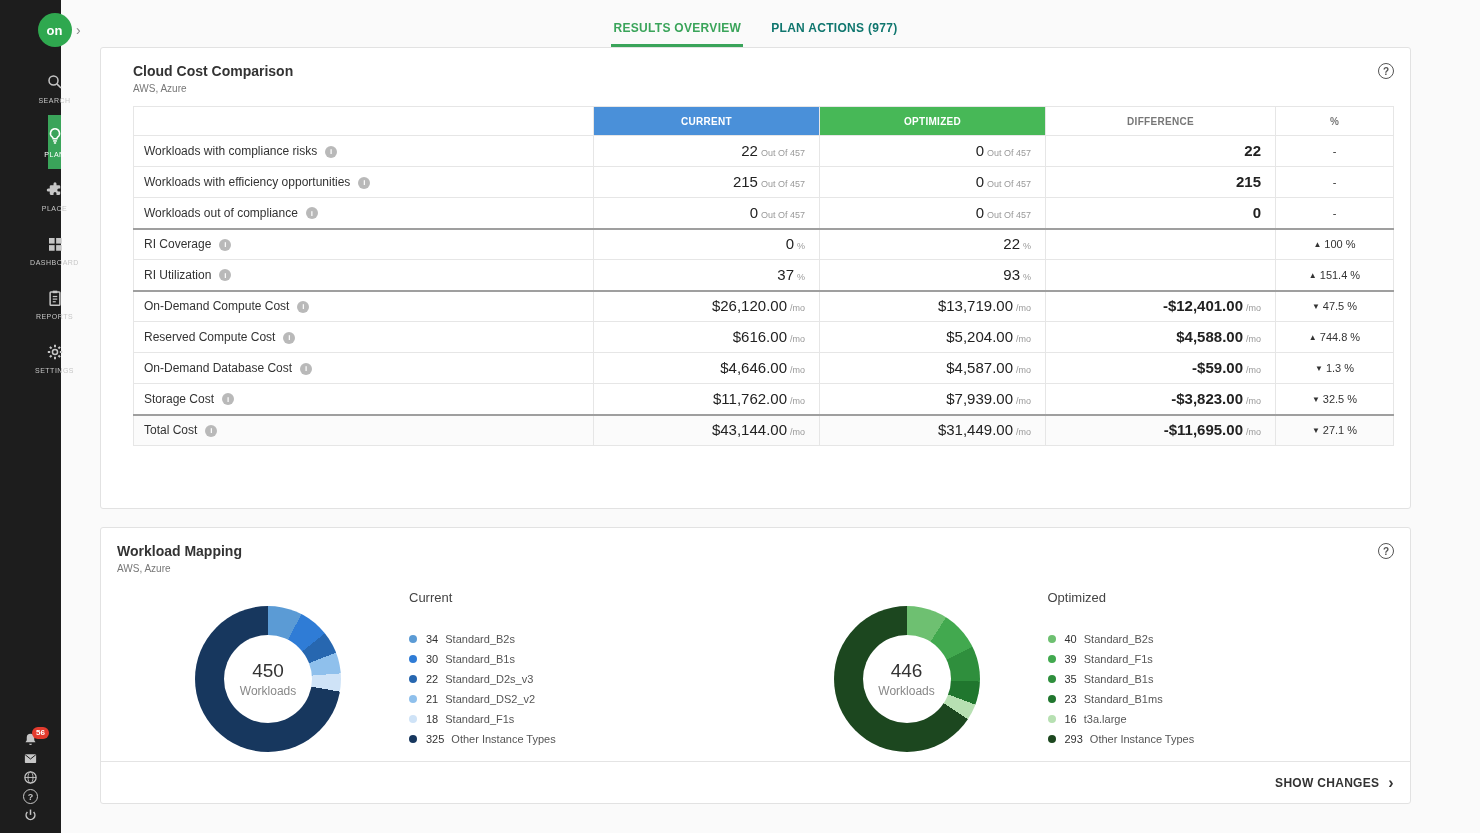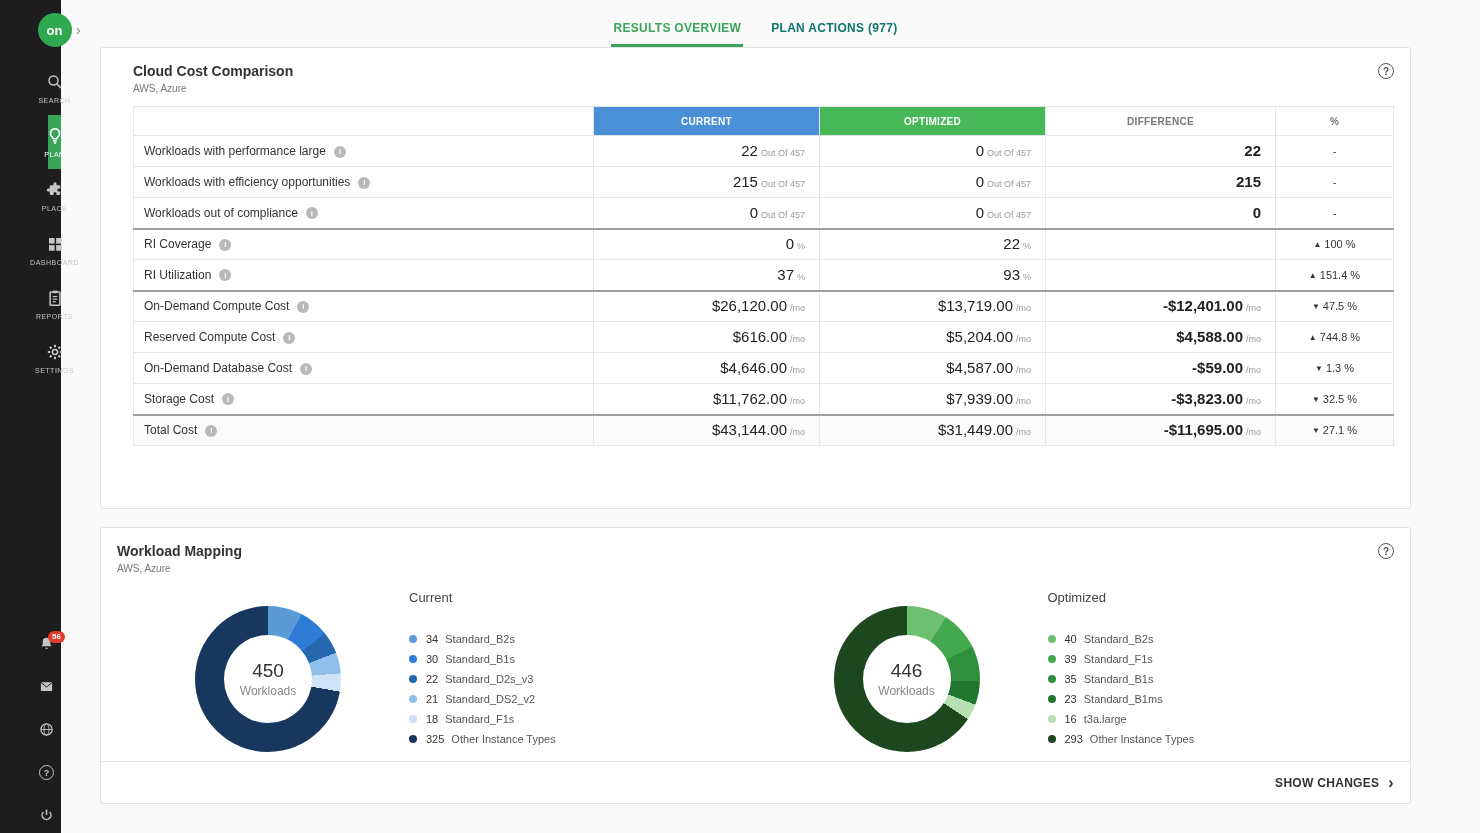--- a/index.html
+++ b/index.html
@@ -25,22 +25,22 @@
   .nav { margin-top: 14px; width: 100%; }
   .nav-item {
     height: 54px; display: flex; flex-direction: column; align-items: center;
     justify-content: center; gap: 5px; color: #c6c6c6; cursor: pointer; width: 100%;
   }
   .nav-item.active { background: #3aa45a; color: #fff; }
   .nav-label { font-size: 7px; letter-spacing: .5px; }
   .nav-icon { height: 19px; display: flex; align-items: center; }
   .nav-icon svg, .bottom-item svg { display: block; }
   .sidebar-bottom {
-    position: absolute; bottom: 10px; left: 16px; width: 100%;
-    display: flex; flex-direction: column; align-items: center; gap: 28px;
+    position: absolute; bottom: 10px; left: 0; width: 100%;
+    display: flex; flex-direction: column; align-items: center; gap: 4px;
   }
   .bottom-item { position: relative; color: #c6c6c6; cursor: pointer; }
   .badge {
     position: absolute; top: -5px; left: 9px; background: #e23b2e; color: #fff;
     font-size: 8px; line-height: 1; padding: 2px 4px; border-radius: 8px; font-weight: bold;
   }
   .circle-glyph {
     width: 15px; height: 15px; border: 1.5px solid #c6c6c6; border-radius: 50%;
     color: #c6c6c6; font-size: 9px; font-weight: bold;
     display: flex; align-items: center; justify-content: center;
@@ -275,21 +275,21 @@
           <tr>
             <th class="th-label"></th>
             <th class="th-current">CURRENT</th>
             <th class="th-optimized">OPTIMIZED</th>
             <th class="th-plain">DIFFERENCE</th>
             <th class="th-plain">%</th>
           </tr>
         </thead>
         <tbody>
             <tr class="">
-              <td class="label-cell"><span class="row-label">Workloads with performance large</span><span class="info-icon">i</span></td>
+              <td class="label-cell"><span class="row-label">Workloads with compliance risks</span><span class="info-icon">i</span></td>
               <td class="val-cell"><span class="big">22</span><span class="suffix">Out Of 457</span></td>
               <td class="val-cell"><span class="big">0</span><span class="suffix">Out Of 457</span></td>
               <td class="val-cell"><span class="big bold">22</span></td>
               <td class="pct-cell"><span class="pct-text">-</span></td>
             </tr>
             <tr class="">
               <td class="label-cell"><span class="row-label">Workloads with efficiency opportunities</span><span class="info-icon">i</span></td>
               <td class="val-cell"><span class="big">215</span><span class="suffix">Out Of 457</span></td>
               <td class="val-cell"><span class="big">0</span><span class="suffix">Out Of 457</span></td>
               <td class="val-cell"><span class="big bold">215</span></td>

